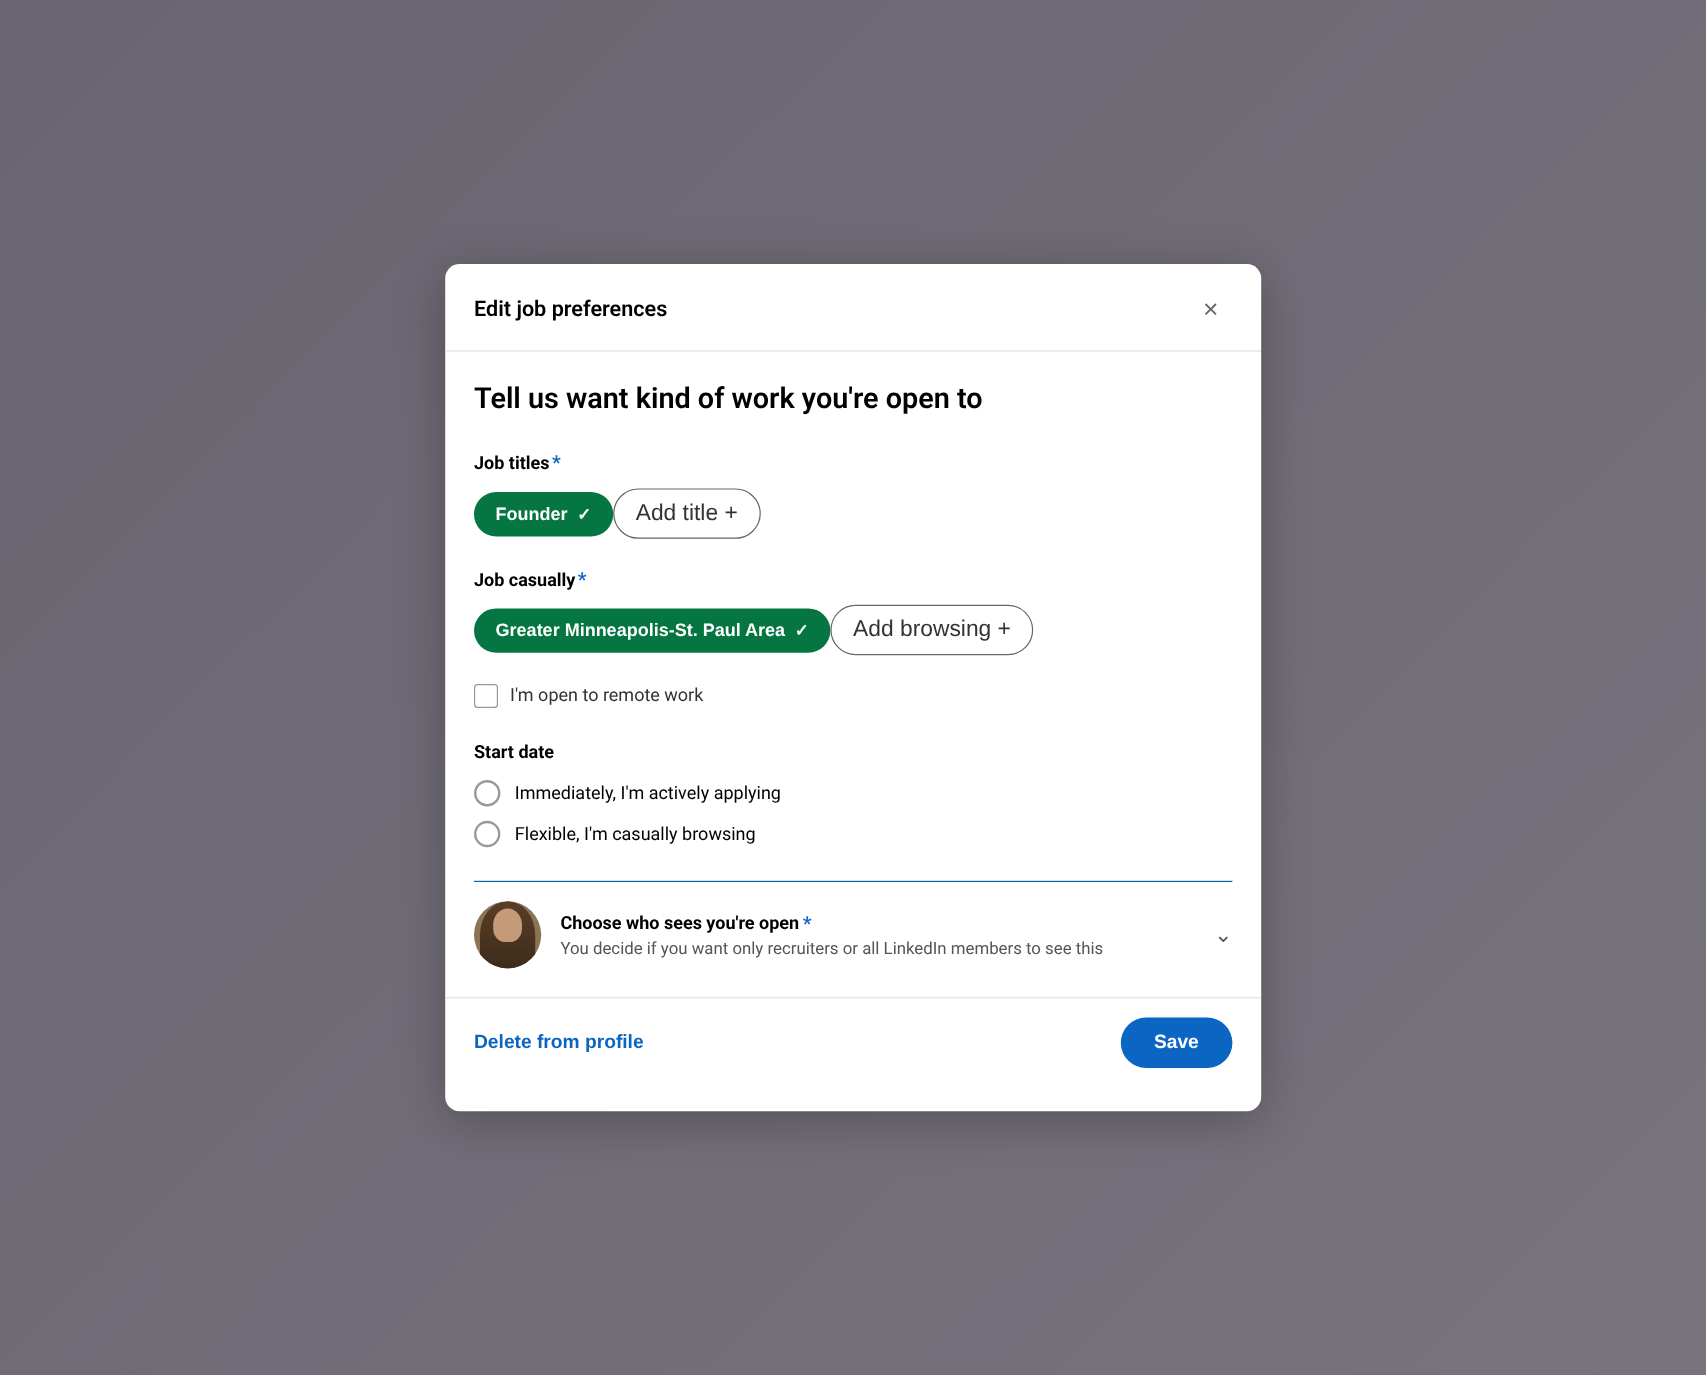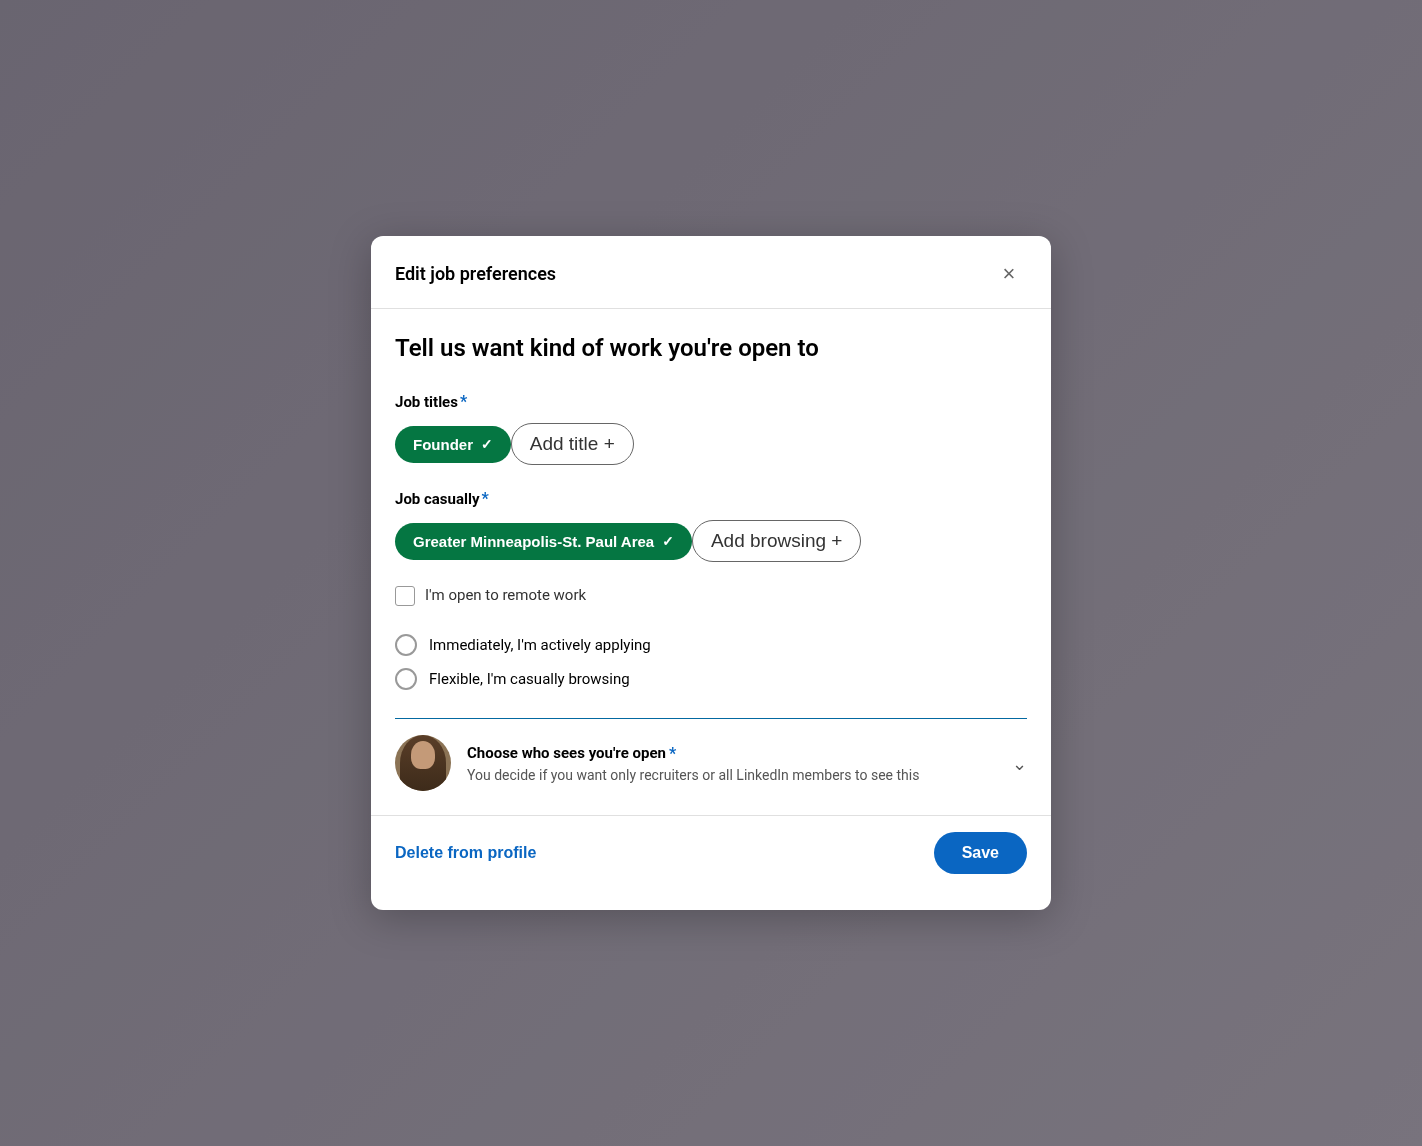--- a/index.html
+++ b/index.html
@@ -335,20 +335,21 @@
       </button>
       <button class="tag-add">Add browsing +</button>
     </div>
 
     <div class="checkbox-row">
       <input type="checkbox" class="checkbox-box" style="">
       <label class="checkbox-label">I'm open to remote work</label>
     </div>
 
     <div class="start-date-section">
+      <div class="start-date-label">Start date</div>
       <div class="radio-option">
         <input type="radio" name="start-date" class="radio-input" style="">
         <label class="radio-label">Immediately, I'm actively applying</label>
       </div>
       <div class="radio-option">
         <input type="radio" name="start-date" class="radio-input" style="">
         <label class="radio-label">Flexible, I'm casually browsing</label>
       </div>
     </div>
 

